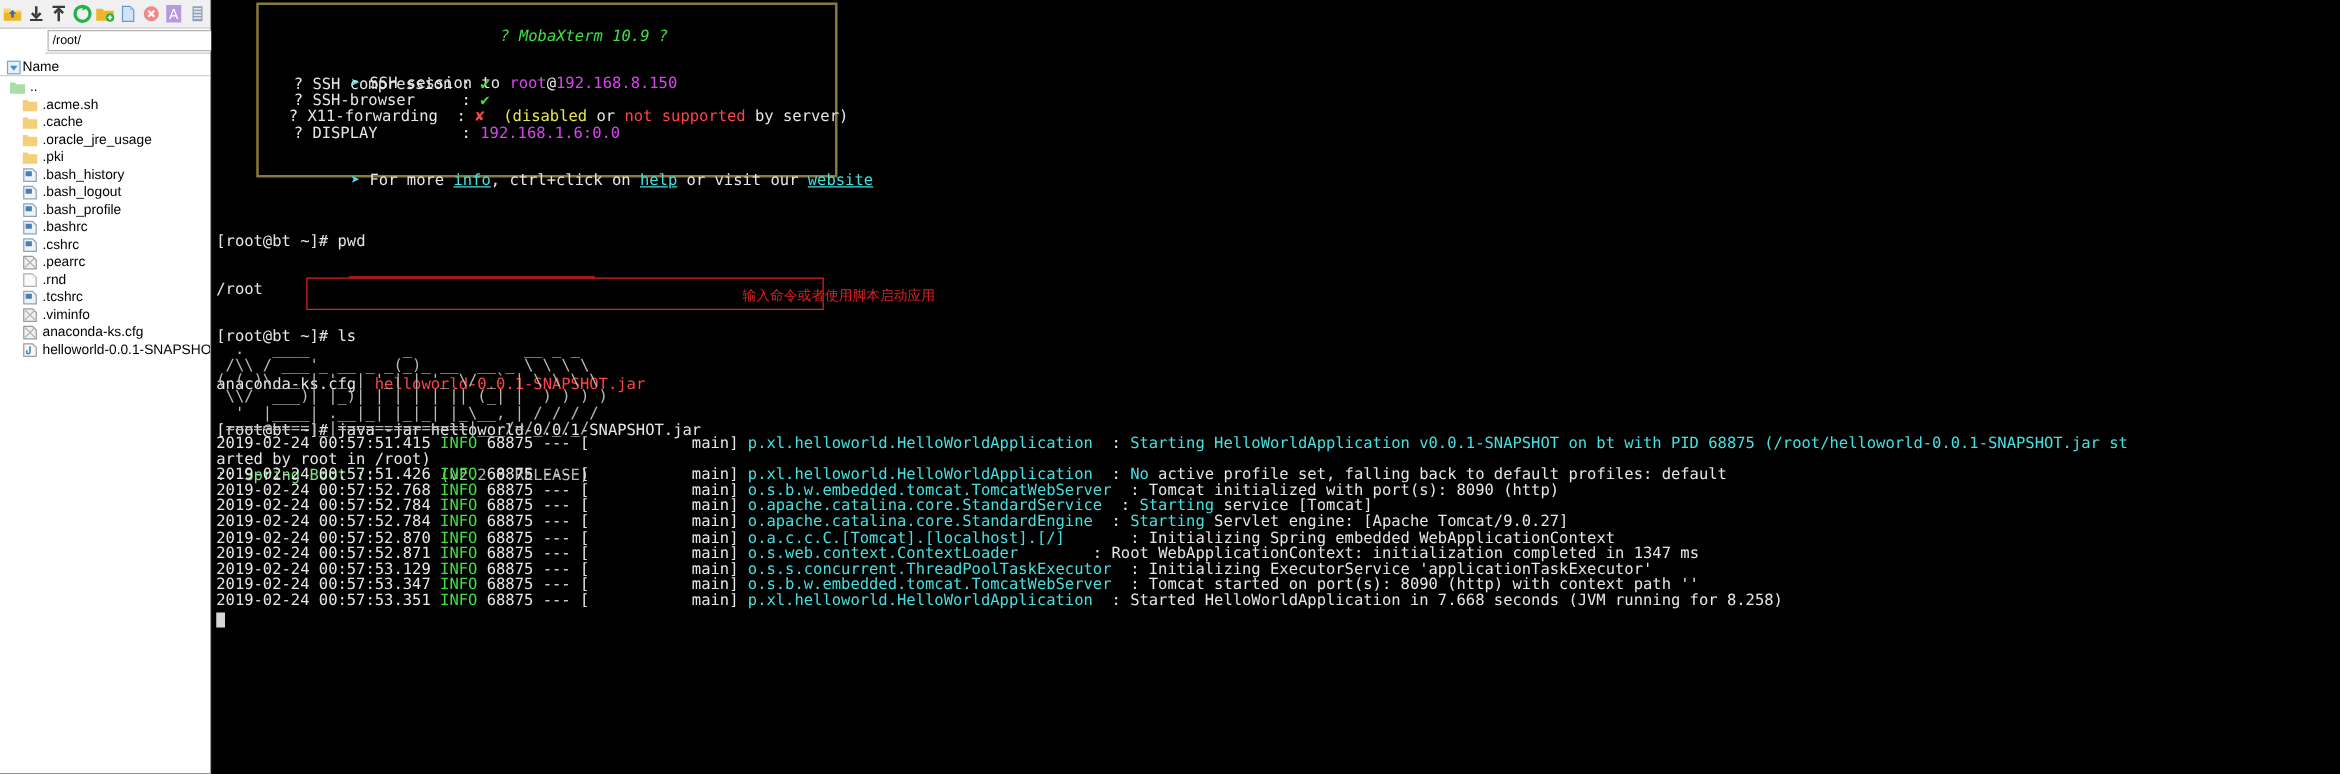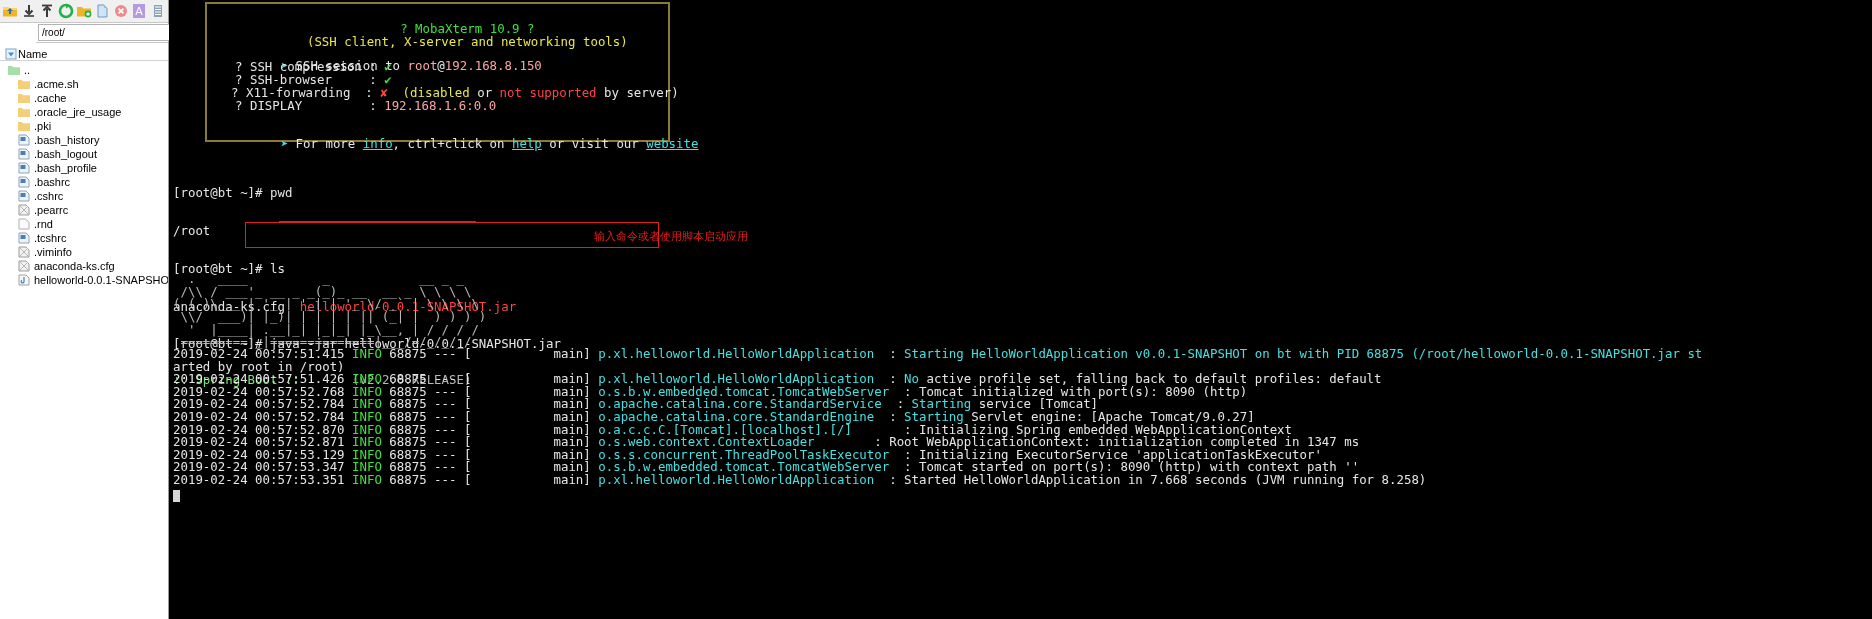--- a/index.html
+++ b/index.html
@@ -29,21 +29,21 @@
   .fico{width:12px;height:12px;flex:0 0 12px;display:flex;align-items:center;justify-content:center;}
 
   
   .term{flex:1;position:relative;background:#000;overflow:hidden;}
   .scr{position:absolute;left:0;top:0;white-space:pre;font-family:"DejaVu Sans Mono",monospace;
        font-size:12.4px;line-height:12.6px;}
   .banner{position:absolute;left:36px;top:2px;width:465px;height:140px;
           border:2px solid #8a7a3a;box-sizing:border-box;background:#000;}
   .bl{position:absolute;left:0;white-space:pre;font-family:"DejaVu Sans Mono",monospace;
       font-size:12.4px;line-height:13px;}
-  .grn{color:#40e040;} .yel{color:#e8e84a;} .wht{color:#e6e6e6;} .mag{color:#fca5a5;}
+  .grn{color:#40e040;} .yel{color:#e8e84a;} .wht{color:#e6e6e6;} .mag{color:#d946ef;}
   .cyn{color:#45e0e0;} .red{color:#ff4444;}
   .gry{color:#b8b8b8;} .lgrn{color:#79e779;}
   .u{text-decoration:underline;}
 
   
   .annbox{position:absolute;border:1.5px solid #e02020;box-sizing:border-box;pointer-events:none;}
   .annul{position:absolute;border-bottom:1.5px solid #e02020;pointer-events:none;}
   .anntxt{position:absolute;color:#e02020;font-family:"DejaVu Sans",sans-serif;
           font-size:11px;white-space:nowrap;}
   .cursor{position:absolute;width:7px;height:12px;background:#d8d8d8;}
@@ -275,25 +275,22 @@
             </svg>
           </span>
           <span>helloworld-0.0.1-SNAPSHOT.jar</span>
         </div>
       </div>
   </div>
 
   <div class="term">
 
     <div class="banner">
-      <div class="bl" style="top:5px;left:0;width:100%;text-align:center;">
+      <div class="bl" style="top:5px;left:0;width:100%;text-align:center;font-style:italic;">
         <span class="grn">? MobaXterm 10.9 ?</span>
-      </div>
-      <div class="bl" style="top:18px;left:0;width:100%;text-align:center;">
-        <span class="yel">(SSH client, X-server and networking tools)</span>
       </div>
       <div class="bl" style="top:42px;left:14px;">
         <span class="cyn">➤ </span><span class="wht">SSH session to </span><span class="mag">root</span><span class="wht">@</span><span class="mag">192.168.8.150</span>
       </div>
       <div id="banner-rows">
           <div class="bl" style="top: 56px; left: 28px;"><span class="wht">? SSH compression : </span><span class="grn">✔</span></div>
           <div class="bl" style="top: 69px; left: 28px;"><span class="wht">? SSH-browser     : </span><span class="grn">✔</span></div>
           <div class="bl" style="top: 82px; left: 24px;"><span class="wht">? X11-forwarding  : </span><span class="red">✘</span><span class="wht">  </span><span class="yel">(disabled</span><span class="wht"> or </span><span class="red">not supported</span><span class="wht"> by server)</span></div>
           <div class="bl" style="top: 95px; left: 28px;"><span class="wht">? DISPLAY         : </span><span class="mag">192.168.1.6:0.0</span></div>
         </div>

